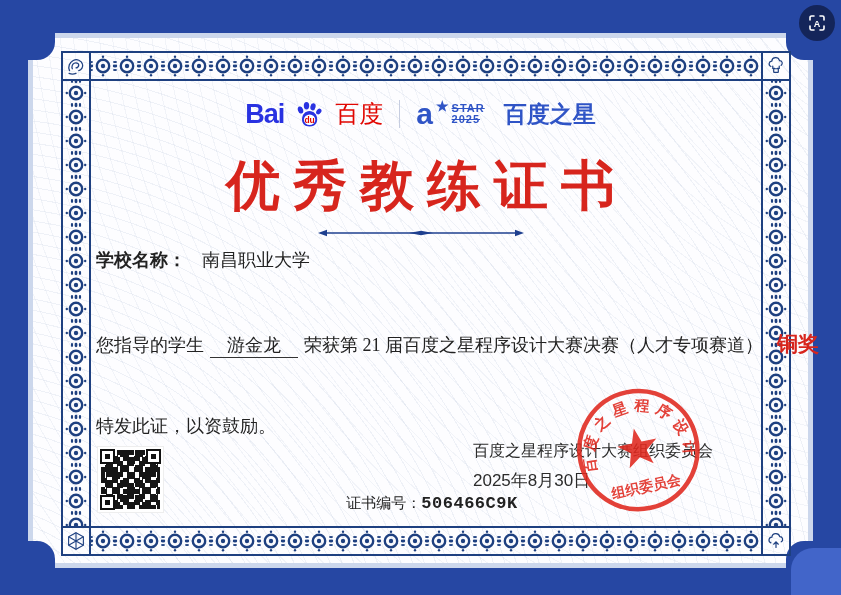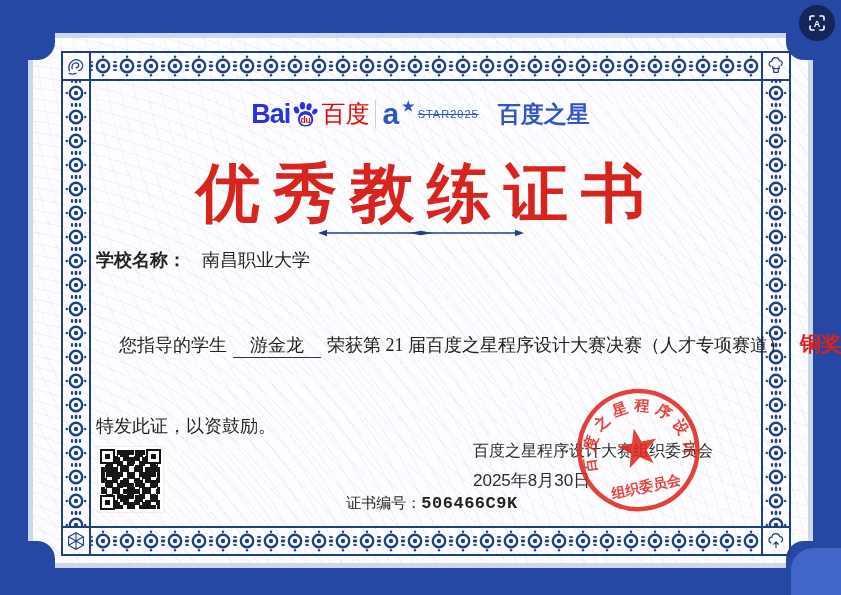--- a/index.html
+++ b/index.html
@@ -28,42 +28,42 @@
     display:grid; grid-template-columns:30px 1fr 30px; grid-template-rows:30px 1fr 30px;
   }
   .frame .corner { border:2px solid #1e4080; display:flex; align-items:center; justify-content:center; }
   .frame .band-h { border-top:2px solid #1e4080; border-bottom:2px solid #1e4080; overflow:hidden; }
   .frame .band-v { border-left:2px solid #1e4080; border-right:2px solid #1e4080; overflow:hidden; }
   .frame svg.strip { display:block; width:100%; height:100%; }
 
   
   .content { position:absolute; inset:0; font-family:"Liberation Serif", serif; color:#222; }
 
-  .logo-row { position:absolute; left:0; top:60px; width:100%; display:flex; align-items:center; justify-content:center; }
+  .logo-row { position:absolute; left:0; top:60px; width:100%; display:flex; align-items:center; justify-content:center; gap:10px; }
   .bai { color:#2932e1; font-weight:bold; font-size:27px; font-family:"Liberation Sans",sans-serif; letter-spacing:-1px; }
   .baidu-cn { color:#e10601; font-weight:normal; font-size:24px; font-family:"Liberation Sans",sans-serif; }
   .logo-divider { width:1px; height:28px; background:#c6cde0; margin:0 6px; }
   .astar { display:flex; align-items:center; gap:3px; color:#2f54c6; font-family:"Liberation Sans",sans-serif; }
   .astar-a { font-size:30px; font-weight:bold; line-height:1; }
   .astar-star { font-size:14px; font-weight:bold; margin-top:-16px; }
-  .astar-stack { display:flex; flex-direction:row; line-height:1; font-weight:normal; }
+  .astar-stack { display:flex; flex-direction:column; line-height:1; font-weight:bold; }
   .astar-stack span { font-size:11px; letter-spacing:1px; text-decoration:line-through; text-decoration-thickness:1px; }
   .astar-cn { font-size:23px; font-weight:bold; margin-left:16px; }
 
   .title { position:absolute; left:0; top:112px; width:100%; text-align:center;
-    font-family:Liberation Sans, sans-serif; font-weight:900; font-size:64px; letter-spacing:13px;
+    font-family:Liberation Sans, sans-serif; font-weight:900; font-size:54px; letter-spacing:13px;
     color:#d7251d; text-indent:13px; }
   .title-arrow { position:absolute; left:calc(50% - 105px); top:188px; }
 
   .line { position:absolute; left:63px; font-size:18px; }
   .school-line { top:210px; }
   .school-label { font-family:"Liberation Sans",sans-serif; font-weight:600; }
   .school-name { margin-left:16px; }
   .teacher-line { top:251px; }
-  .main-line { top:292px; display:flex; align-items:baseline; white-space:nowrap;margin-left:23px; }
+  .main-line { top:292px; display:flex; align-items:baseline; white-space:nowrap; }
   .student-name { border-bottom:1.5px solid #333; padding:0 17px; margin:0 6px; }
   .award { color:#d7251d; font-family:"Liberation Sans",sans-serif; font-weight:900; font-size:21px; margin-left:14px; }
   .closing-line { top:376px; font-family:"Liberation Sans",sans-serif; font-weight:500; }
 
   
   .qr { position:absolute; left:64px; top:408px; width:67px; height:67px; background:#fff; border:1px solid #eee; }
   .qr-body { position:absolute; inset:3px;
     background:
       repeating-conic-gradient(#161616 0 25%, transparent 0 50%) 0 0/11px 11px,
       repeating-conic-gradient(#161616 0 25%, transparent 0 50%) 4px 7px/15px 15px,

